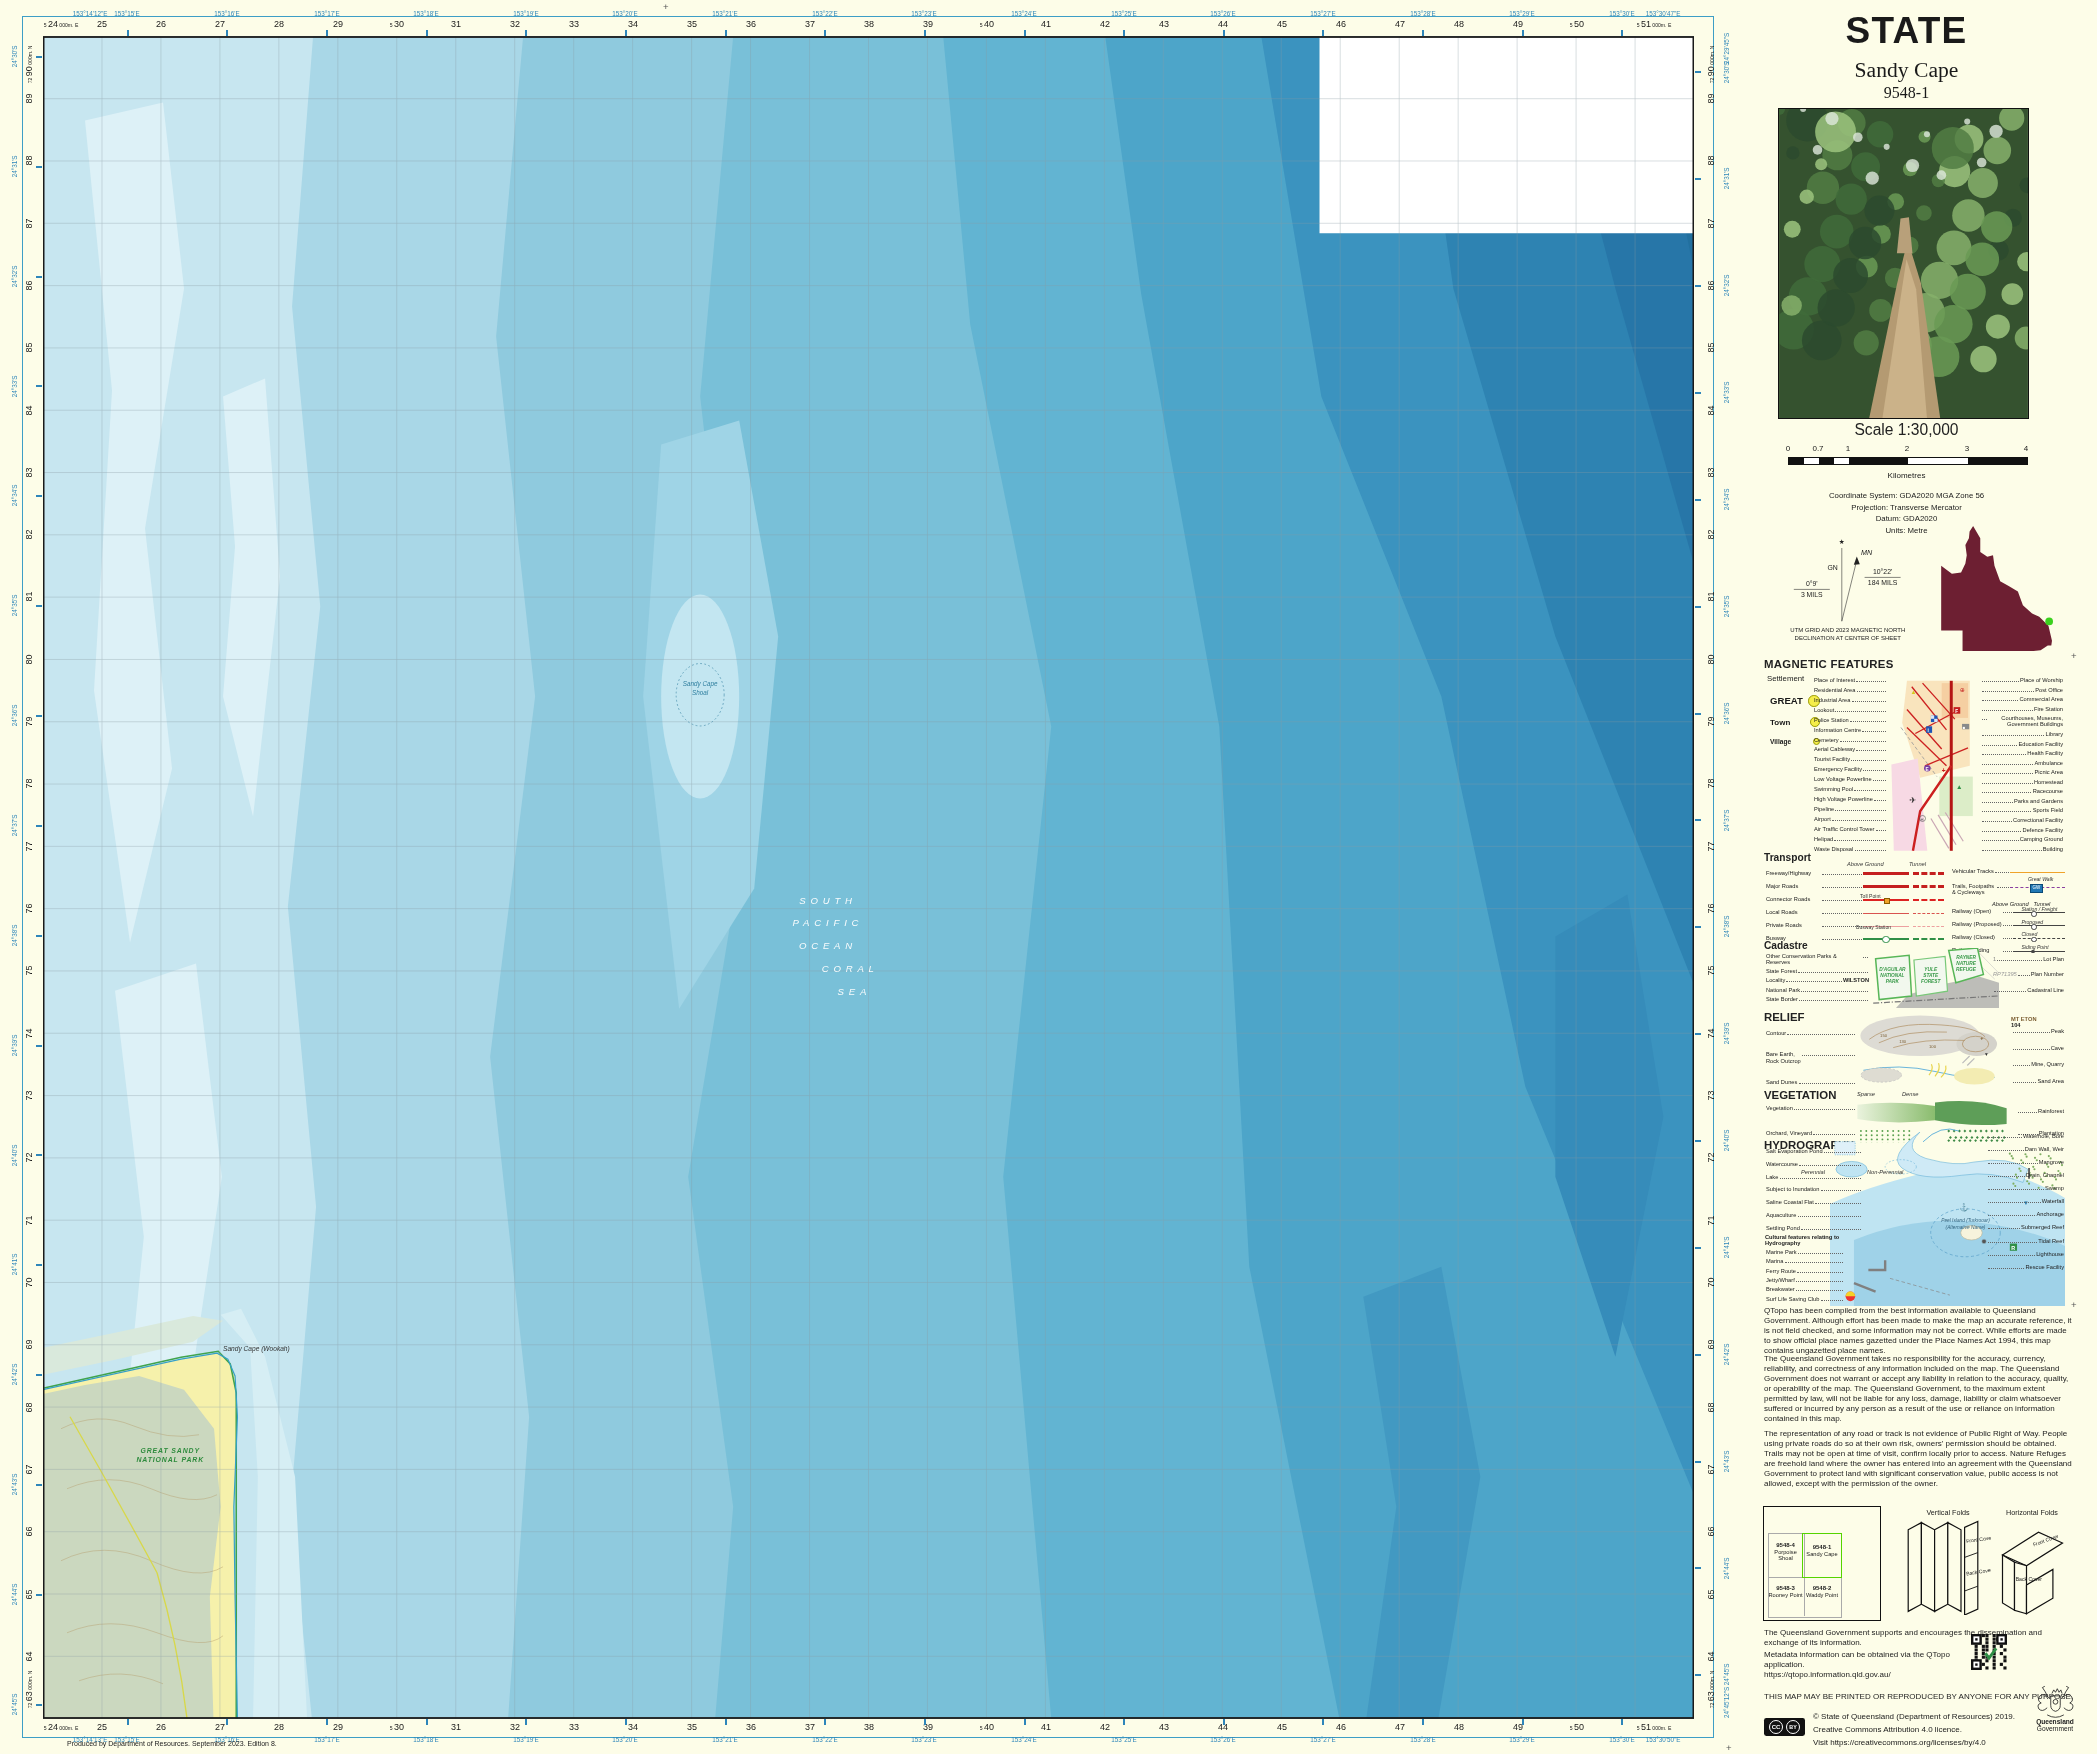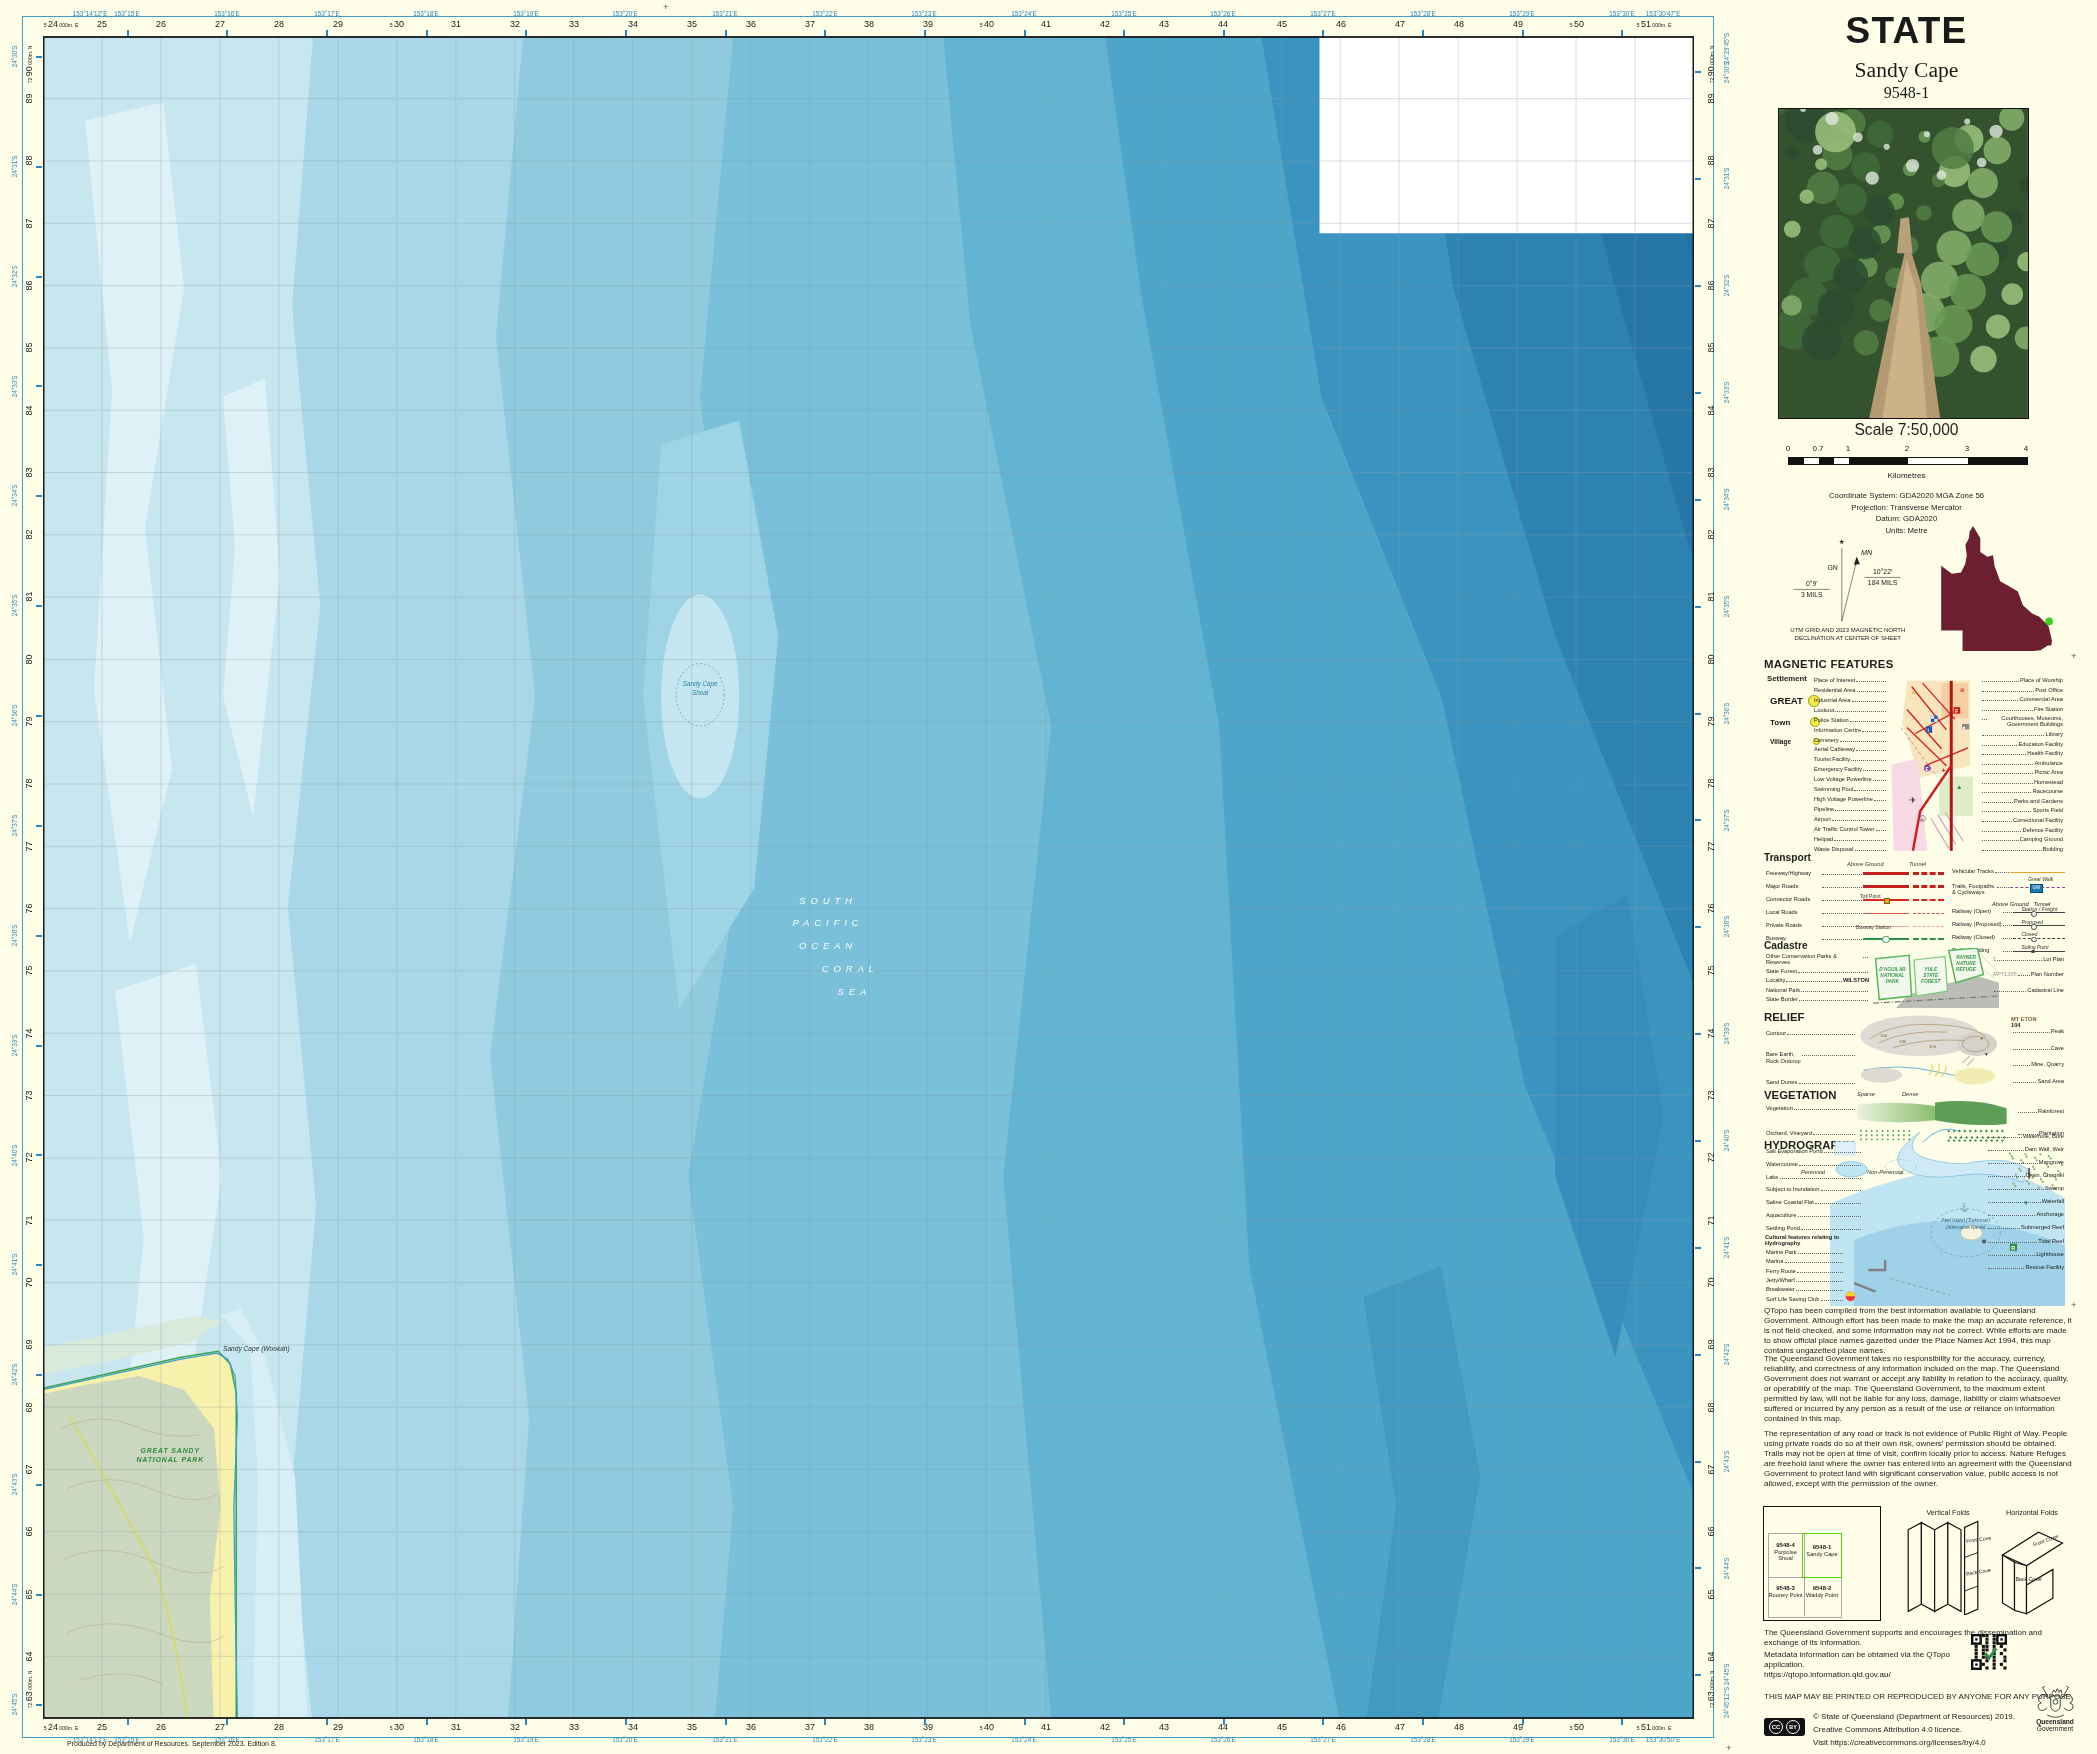--- a/index.html
+++ b/index.html
@@ -474,21 +474,21 @@
         <circle cx="88" cy="16" r="11" fill="#dfe8dc" opacity=".8"></circle>
         <circle cx="179" cy="63" r="5" fill="#dfe8dc" opacity=".8"></circle>
         <circle cx="270" cy="110" r="8" fill="#dfe8dc" opacity=".8"></circle>
         <circle cx="361" cy="37" r="11" fill="#dfe8dc" opacity=".8"></circle>
       </g>
     <polygon points="150,514 268,514 236,290 214,218 196,292" fill="#b49a72"></polygon>
     <polygon points="172,514 246,514 228,300 212,250 204,302" fill="#cbb289"></polygon>
     <polygon points="196,240 222,240 216,180 202,182" fill="#b8a07a"></polygon>
   </svg>
 
-  <div class="abs panel-center" style="left:1765px;top:421px;width:283px;font-size:15.6px;color:#222;">Scale 7:50,000</div>
+  <div class="abs panel-center" style="left:1765px;top:421px;width:283px;font-size:15.6px;color:#222;">Scale 1:30,000</div>
   <div class="abs" id="scalelabels" style="left:1788px;top:444px;width:238px;height:9.6px;font-size:8px;">
       <span style="position: absolute; left: 0px; transform: translateX(-50%);">0</span>
       <span style="position: absolute; left: 30px; transform: translateX(-50%);">0.7</span>
       <span style="position: absolute; left: 60px; transform: translateX(-50%);">1</span>
       <span style="position: absolute; left: 119px; transform: translateX(-50%);">2</span>
       <span style="position: absolute; left: 179px; transform: translateX(-50%);">3</span>
       <span style="position: absolute; left: 238px; transform: translateX(-50%);">4</span>
     </div>
   <div class="abs" id="scalebar" style="left:1788px;top:457px;width:238px;height:6px;border:0.9px solid #111;display:flex;">
       <div style="width: 15px; background: rgb(17, 17, 17);"></div>
@@ -522,21 +522,21 @@
     <text x="58" y="102" font-size="11.5" text-anchor="middle" fill="#222" id="d-gn-mils">3 MILS</text>
     <text x="118" y="160" font-size="10" text-anchor="middle" fill="#222" id="d-cap1">UTM GRID AND 2023 MAGNETIC NORTH</text>
     <text x="118" y="173" font-size="10" text-anchor="middle" fill="#222" id="d-cap2">DECLINATION AT CENTER OF SHEET</text>
   </svg>
   <svg class="abs" style="left:1938px;top:526px;" width="120" height="125" viewBox="0 0 100 110">
     <polygon id="qldshape" points="0,34.9 9.4,42.1 17.5,40.9 21.3,33.1 22.5,25.8 21.3,16.8 24.4,10.8 25,4.8 28.1,0 34.4,10.8 34.4,22.8 40.6,27.1 45.6,25.8 46.9,34.9 51.9,48.7 59.4,52.9 67.5,57.7 71.9,69.7 80,76.9 86.3,79.9 94.4,87.8 97.5,101 96.9,105.2 93.8,105.2 87.5,109.4 81.3,110 18.8,110 18.8,92 0,92" fill="#6d1f32"></polygon>
     <circle id="qlddot" cx="95" cy="84" r="3.4" fill="#3bd11e"></circle>
   </svg>
 
   <div class="abs sec-h" style="left:1764px;top:658px;font-size:11.4px;letter-spacing:0.3px;">MAGNETIC FEATURES</div>
-  <div class="abs" style="left:1767px;top:674px;font-size:7.8px;font-weight:bold;">Settlement</div>
+  <div class="abs" style="left:1767px;top:674px;font-size:7.8px;font-weight:normal;">Settlement</div>
   <div class="abs" id="settletypes" style="left:1770px;top:695px;width:50px;height:60px;">
       <div style="display: flex; align-items: center; justify-content: space-between; margin-top: 0px;">
         <b style="font-size:9.6px;">GREAT</b>
         <i style="width:9.6px;height:9.6px;border-radius:50%;background:#f5ee4a;border:0.9px solid #9a9a00;"></i>
       </div>
       <div style="display: flex; align-items: center; justify-content: space-between; margin-top: 10.8px;">
         <b style="font-size:8px;">Town</b>
         <i style="width:7.8px;height:7.8px;border-radius:50%;background:#f5ee4a;border:0.9px solid #9a9a00;"></i>
       </div>
       <div style="display: flex; align-items: center; justify-content: space-between; margin-top: 10.8px;">

